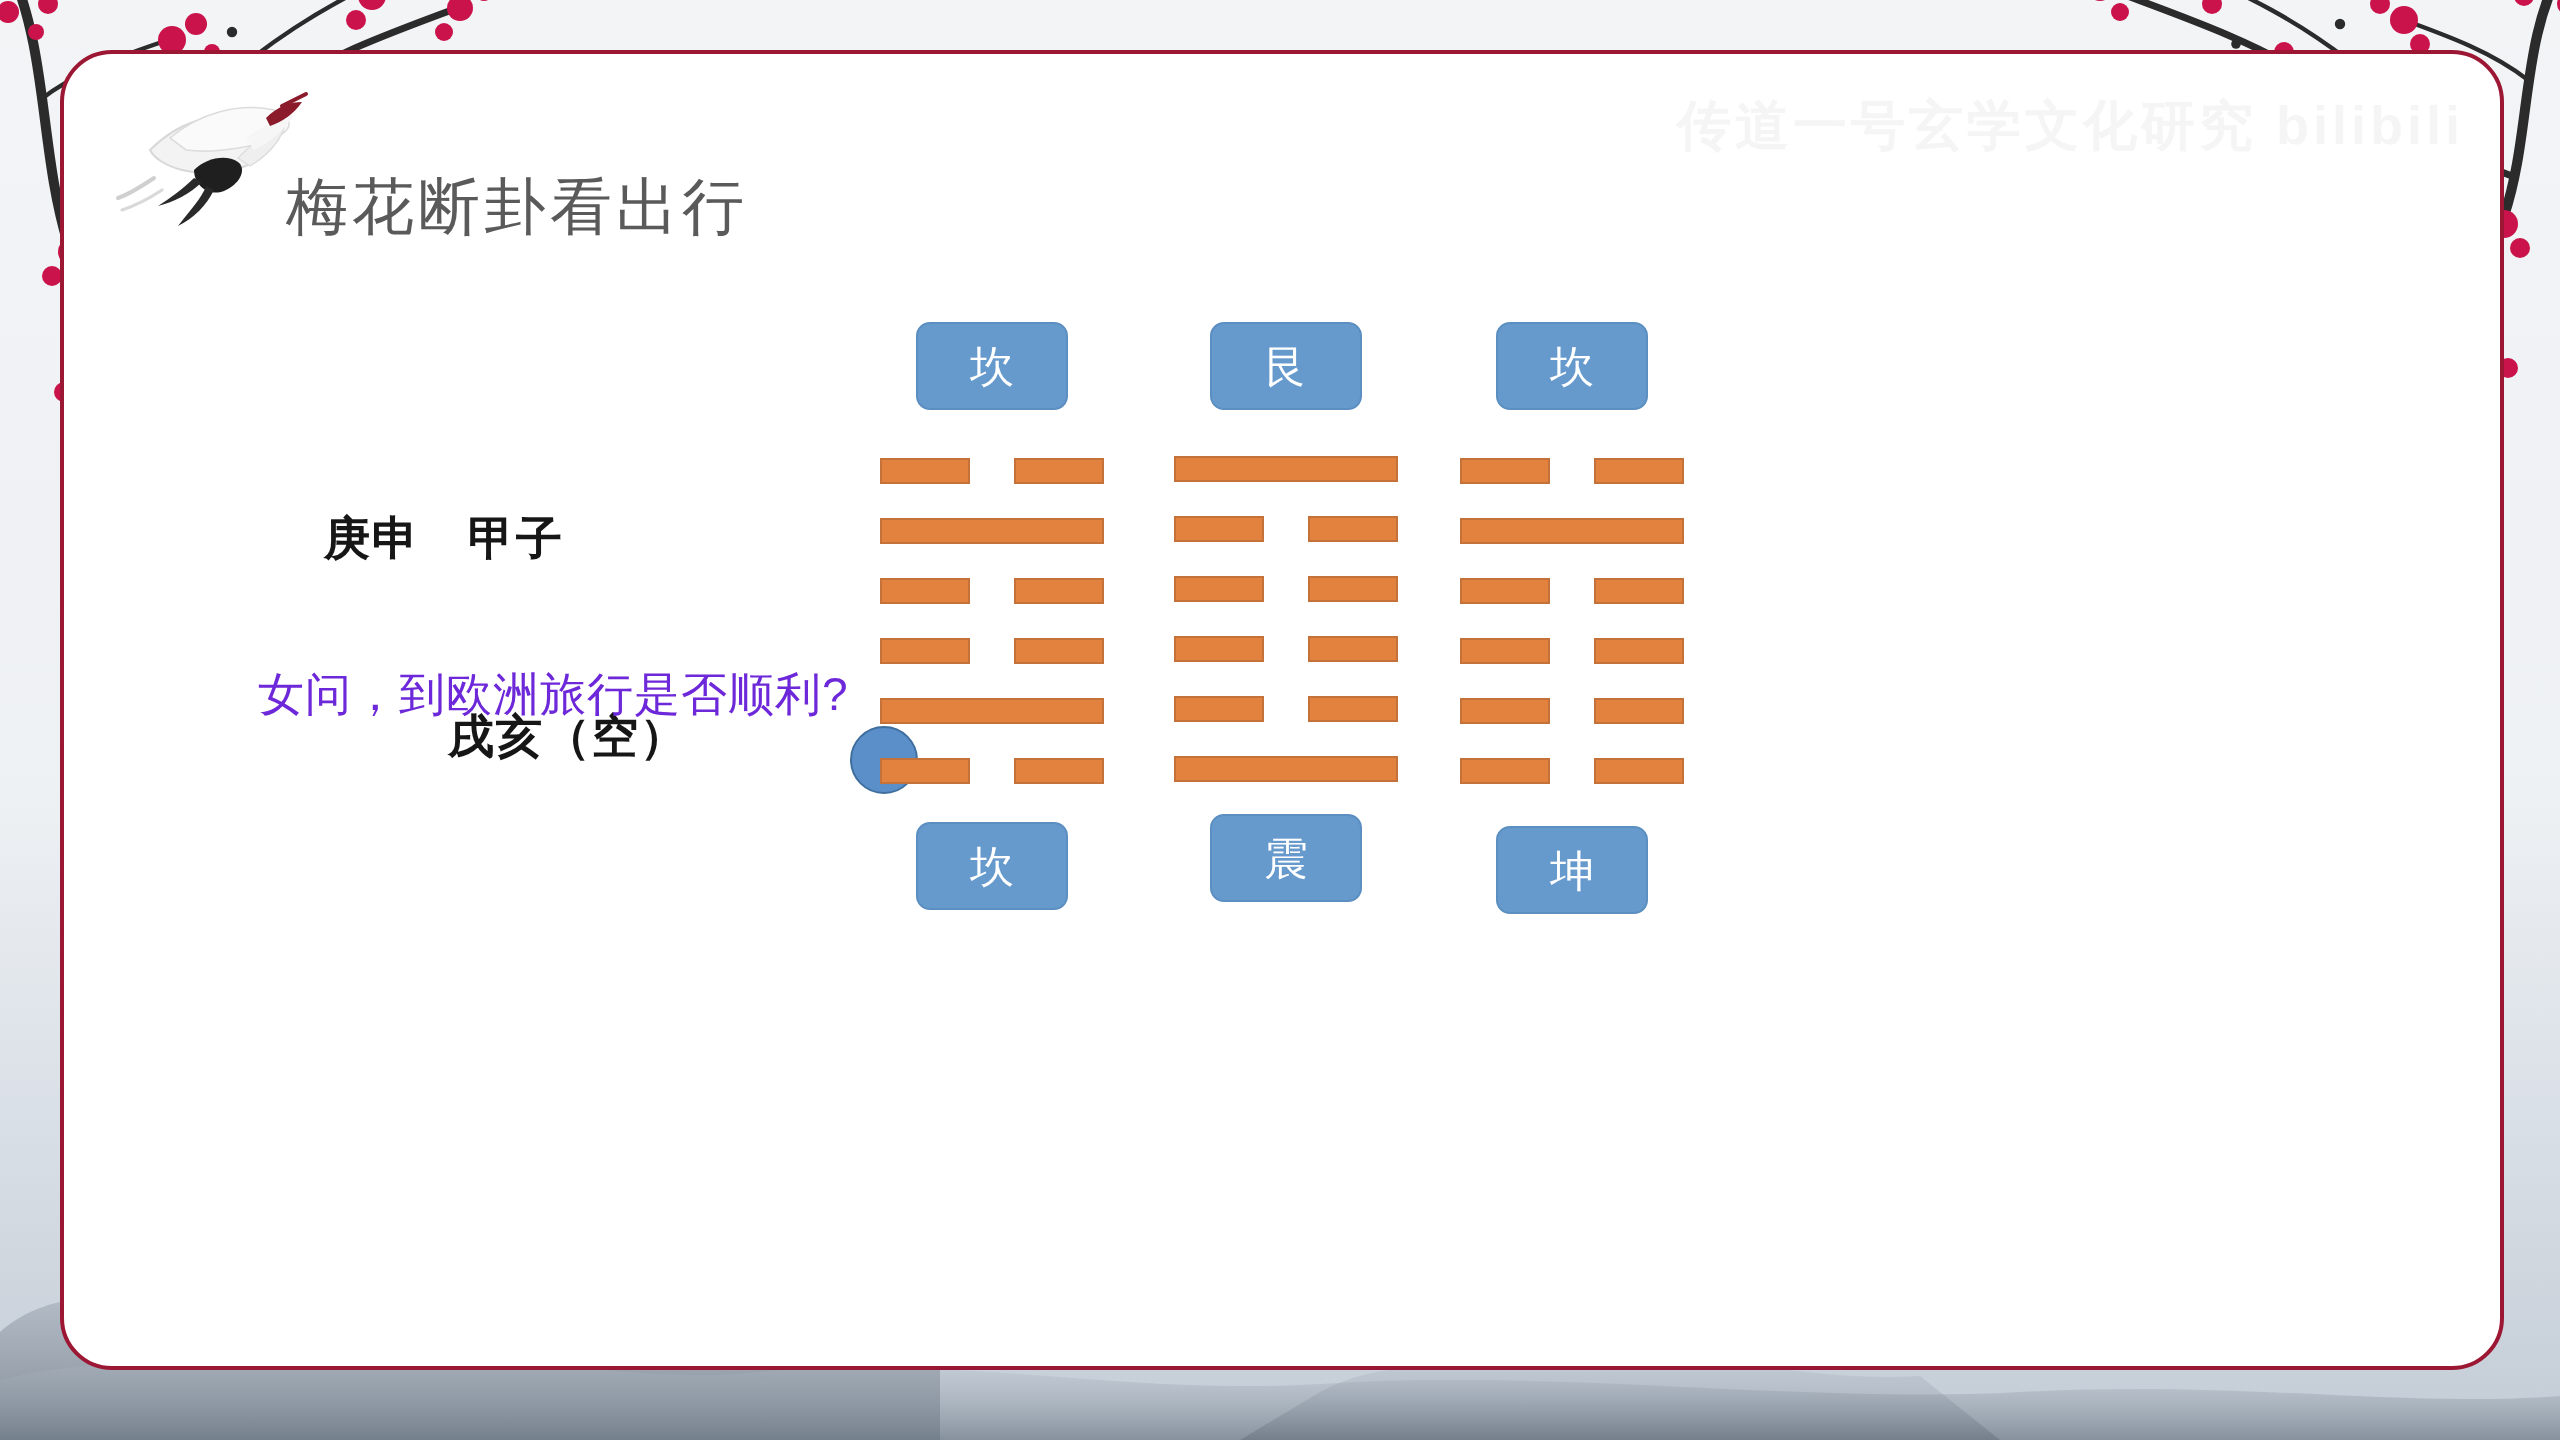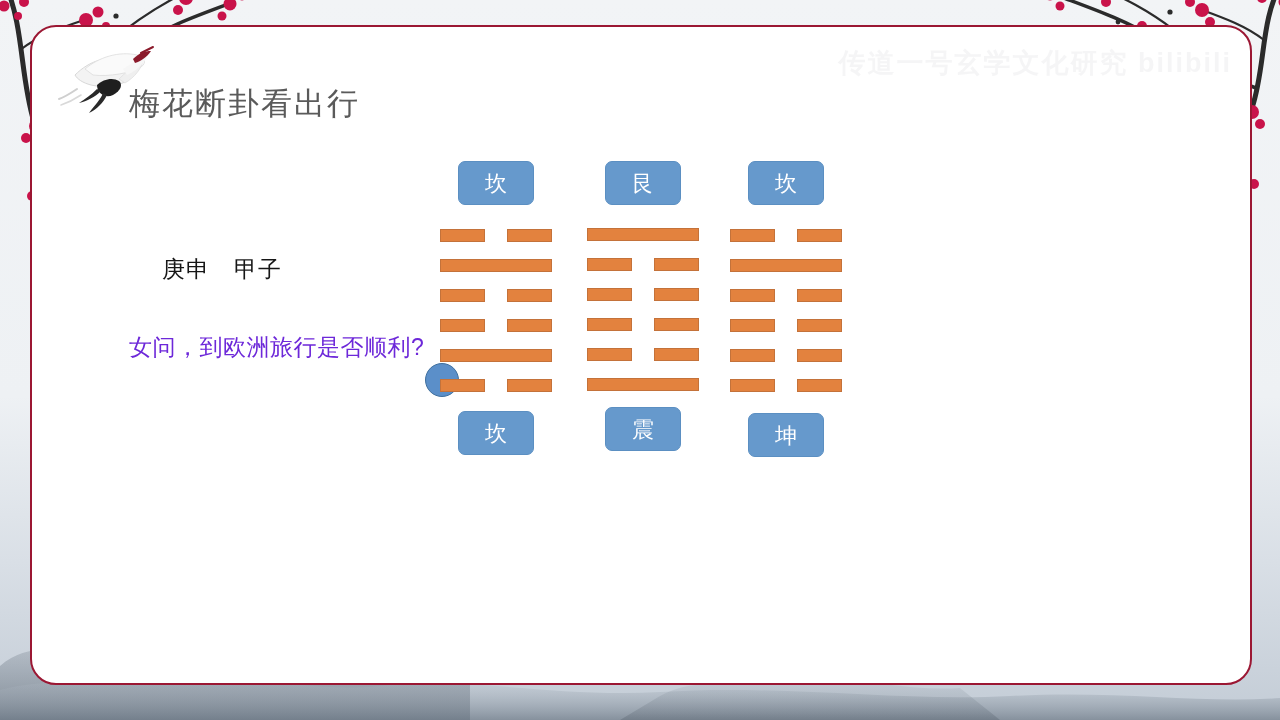--- a/index.html
+++ b/index.html
@@ -50,21 +50,21 @@
   }
   .crane {
     position: absolute;
     left: 25px;
     top: 18px;
     width: 110px;
     height: 80px;
   }
   .page-title {
     position: absolute;
-    left: 97px;
+    left: 111px;
     top: 56px;
     font-size: 31px;
     color: #5a5a5a;
     letter-spacing: 2px;
     white-space: nowrap;
   }
 
   
   .watermark {
     position: absolute;
@@ -79,20 +79,21 @@
 
   
   .ganzhi-block {
     position: absolute;
     left: 100px;
     top: 160px;
     color: #161616;
     font-size: 23px;
     line-height: 33px;
     white-space: pre;
+    font-weight: bold;
   }
   .ganzhi-line1 { padding-left: 30px; letter-spacing: 1px; }
   .ganzhi-line2 { padding-left: 92px; letter-spacing: 1px; }
 
   .question {
     position: absolute;
     left: 97px;
     top: 305px;
     font-size: 23px;
     color: #6d28d9;
@@ -327,20 +328,21 @@
           <path d="M24,50 C18,54 10,58 4,60" stroke="#d9d9d9" stroke-width="1.6" fill="none" stroke-linecap="round"></path>
         </g>
       </svg>
       <div class="page-title">梅花断卦看出行</div>
     </div>
 
     <div class="watermark">传道一号玄学文化研究 bilibili</div>
 
     <div class="ganzhi-block">
       <div class="ganzhi-line1">庚申　甲子</div>
+      <div class="ganzhi-line2">戌亥（空）</div>
     </div>
 
     <div class="question">女问，到欧洲旅行是否顺利?</div>
 
     <div class="marker-dot"></div>
 
     <div class="hex-area">
 
       <div class="hex-col c0">
         <div class="trigram-label top">坎</div>

